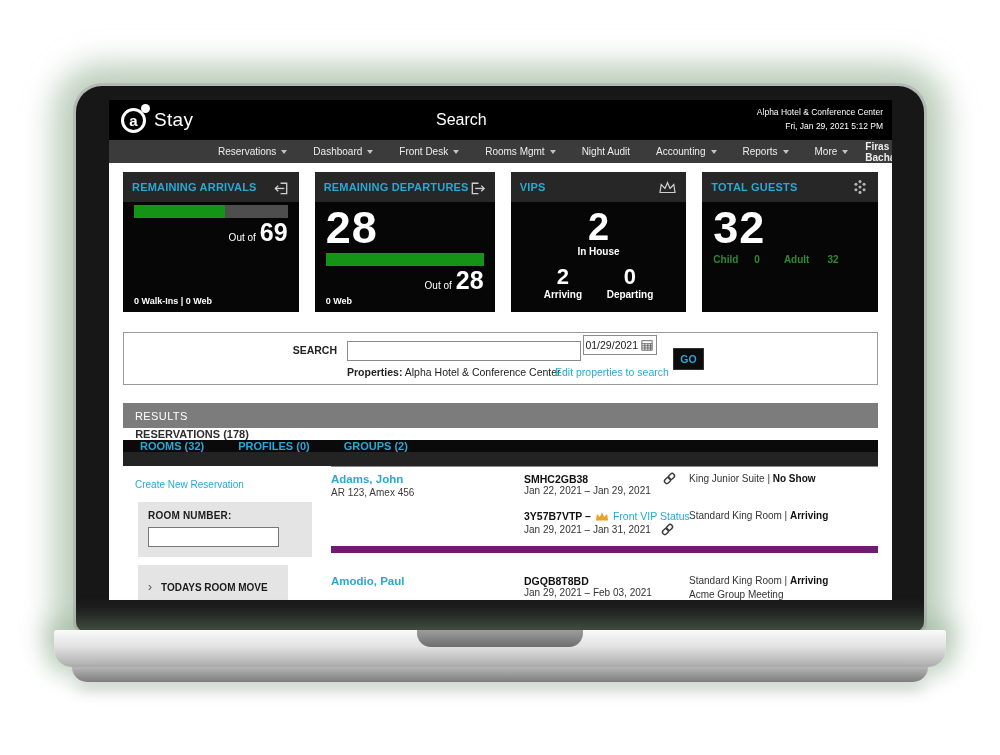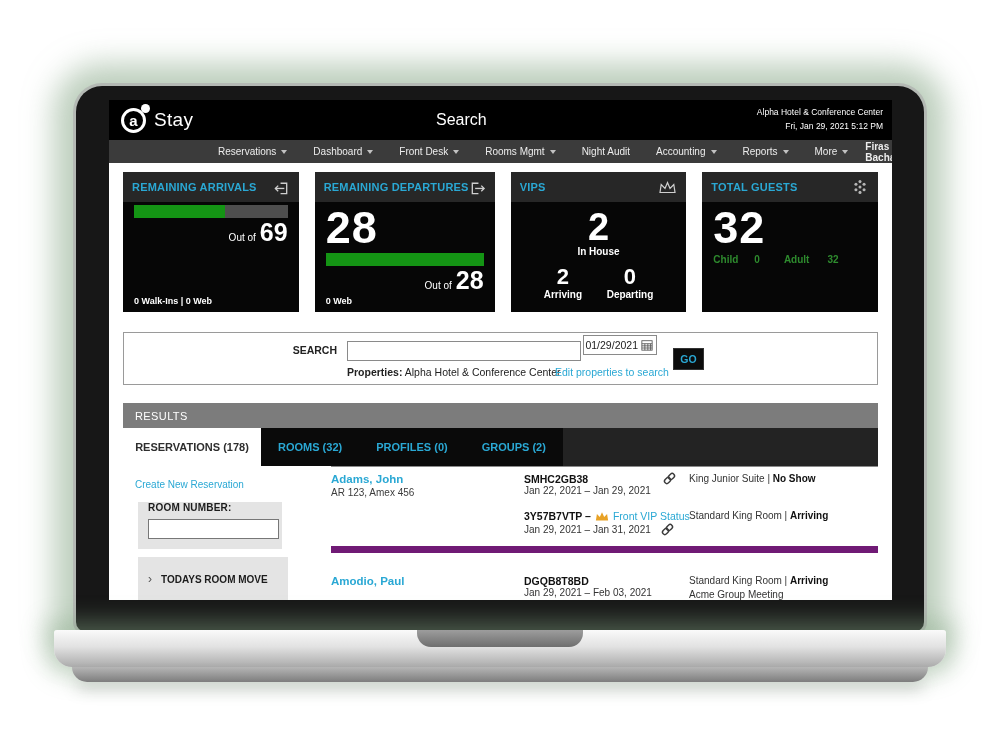--- a/index.html
+++ b/index.html
@@ -64,29 +64,29 @@
   .search-panel{margin-top:20px;height:53px;border:1px solid #9a9a9a;position:relative;font-size:10.5px;color:#222;background:#fff;}
   .sp-label{position:absolute;left:140px;width:73px;top:11px;text-align:right;font-weight:bold;}
   .sp-input{position:absolute;left:223px;top:8px;width:234px;height:20px;border:1px solid #8a8a8a;background:#fff;font-size:10.5px;padding:0 4px;font-family:"Liberation Sans",sans-serif;}
   .sp-date{position:absolute;left:459px;top:2px;width:74px;height:20px;border:1px solid #8a8a8a;display:flex;align-items:center;justify-content:flex-end;gap:3px;padding:0 3px;}
   .sp-go{position:absolute;left:549px;top:7px;width:31px;height:22px;background:#0c0c0c;color:var(--accent);font-weight:bold;font-size:10.5px;display:flex;align-items:center;justify-content:center;border:1px solid #333;cursor:pointer;margin-top:8px;}
   .sp-props{position:absolute;left:223px;top:33px;}
   .sp-edit{position:absolute;left:431px;top:33px;color:var(--accent);cursor:pointer;}
 
   
   .results-bar{margin-top:18px;height:25px;background:#7c7c7c;color:#fff;font-size:11px;display:flex;align-items:center;padding-left:12px;letter-spacing:.4px;}
-  .tabs-row{display:flex;height:38px;}
+  .tabs-row{display:flex;height:38px;flex-direction:column;}
   .tab-active{width:138px;background:#fff;color:#2e2e2e;font-weight:bold;font-size:11px;display:flex;align-items:center;justify-content:center;cursor:pointer;}
   .tabs-black{display:flex;background:#0a0a0a;align-items:stretch;}
   .tab{padding:0 17px;color:var(--accent);font-weight:bold;font-size:11px;display:flex;align-items:center;cursor:pointer;white-space:nowrap;}
   .tabs-filler{flex:1;background:#232323;}
   .results-body{display:flex;height:134px;overflow:hidden;}
   .sidebar{width:178px;flex-shrink:0;}
   .create-link{margin:13px 0 0 12px;color:var(--accent);font-size:10px;cursor:pointer;}
-  .room-box{margin:12px 0 0 15px;width:144px;background:#e4e4e4;padding:0 0 10px 10px;}
+  .room-box{margin:12px 0 0 15px;width:174px;background:#e4e4e4;padding:8px 0 10px 10px;}
   .room-label{font-weight:bold;font-size:10px;color:#1c1c1c;letter-spacing:.2px;}
   .room-input{margin-top:6px;width:131px;height:20px;border:1px solid #777;background:#fff;display:block;}
   .move-box{margin:8px 0 0 15px;width:150px;height:44px;background:#e4e4e4;display:flex;align-items:center;padding-left:10px;gap:9px;cursor:pointer;}
   .move-chevron{color:#555;font-size:12px;}
   .move-label{font-weight:bold;font-size:10px;color:#1c1c1c;}
   .list{flex:1;margin-left:30px;border-top:1px solid #8a8a8a;padding-top:6px;}
   .entry{display:grid;grid-template-columns:193px 165px 1fr;}
   .g-name{color:var(--accent);font-weight:bold;font-size:11.5px;cursor:pointer;}
   .g-sub{font-size:10px;color:#3c3c3c;margin-top:2px;}
   .conf-cell{position:relative;}

